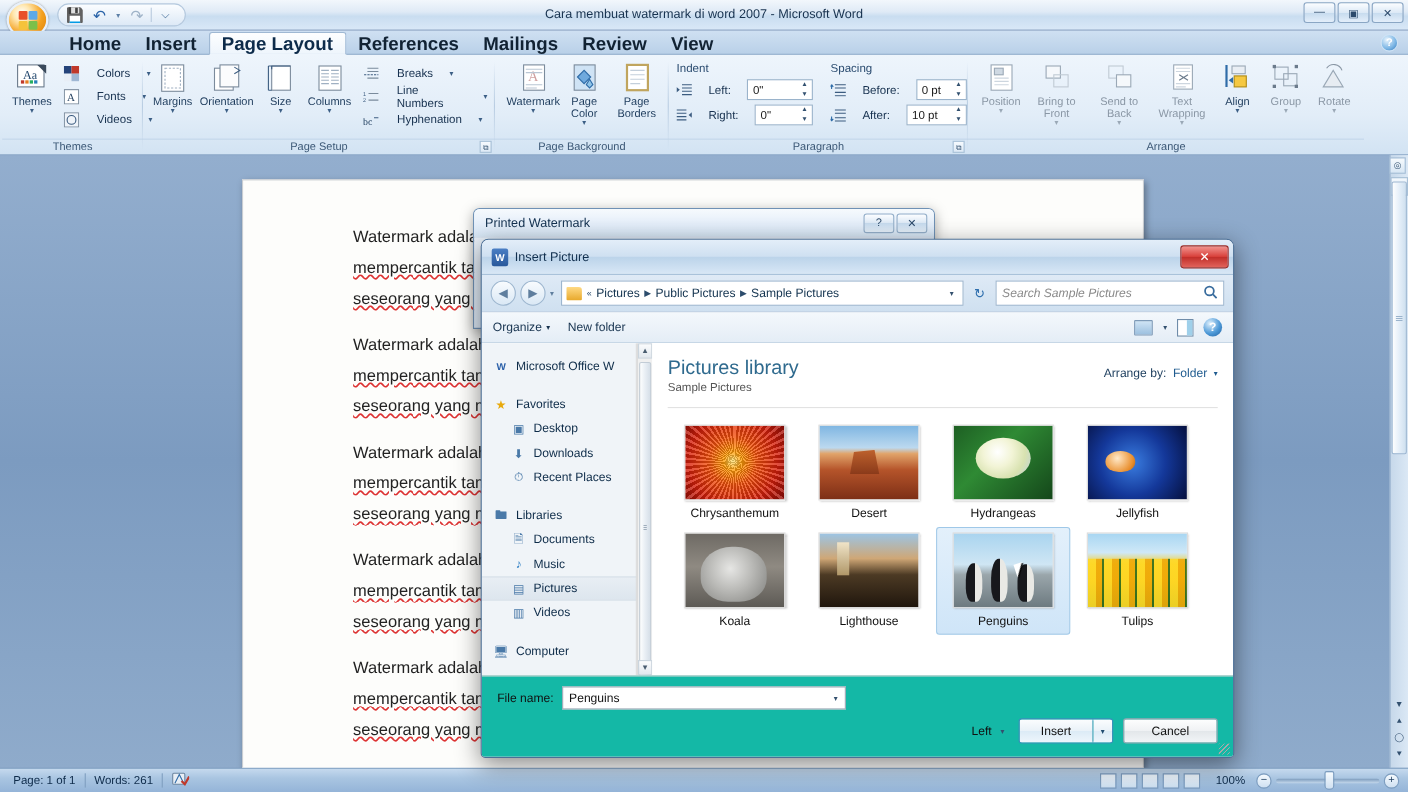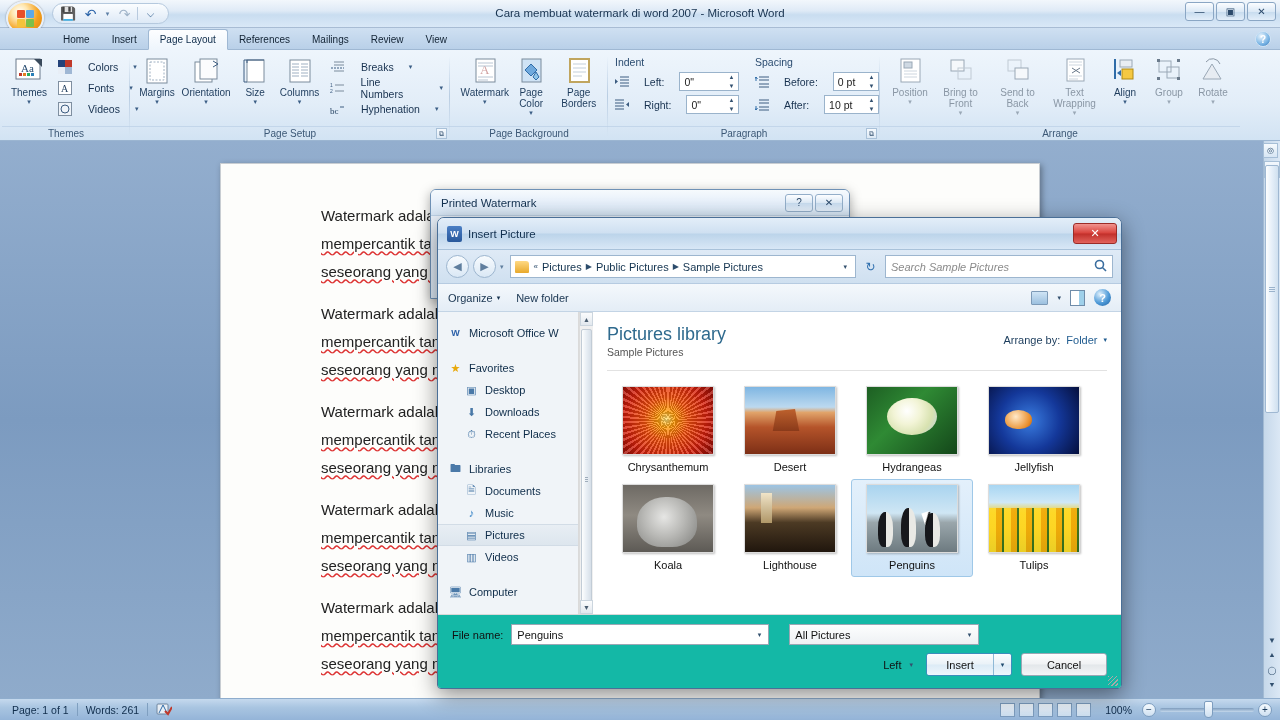--- a/index.html
+++ b/index.html
@@ -55,22 +55,22 @@
   }
 
   
   .tabstrip {
     height:22px; flex:0 0 22px; display:flex; align-items:flex-end; padding-left:52px;
     background:linear-gradient(to bottom,#cfe0f2,#b9d0e8);
     border-bottom:1px solid #9fb8d3; position:relative;
   }
   .tab {
     height:21px; padding:0 11px; display:flex; align-items:center;
-    font-size:10px; color:#123; cursor:default;
-    border-radius:3px 3px 0 0; position:relative; top:1px;
+    font-size:17px; color:#123; cursor:default;
+    border-radius:3px 3px 0 0; position:relative; top:1px;font-weight:bold;
   }
   .tab.active {
     background:linear-gradient(to bottom,#fdfeff,#eef5fc);
     border:1px solid #9fb8d3; border-bottom:1px solid #eef5fc;
     color:#0d2b4a;
   }
   .help-orb {
     position:absolute; right:9px; top:3px; width:16px; height:16px; border-radius:50%;
     background:radial-gradient(circle at 35% 30%,#e9f4fd,#79b4e4 60%,#2f72b5);
     color:#fff; font-size:10px; font-weight:bold; display:flex; align-items:center; justify-content:center;
@@ -225,21 +225,21 @@
     flex:1; height:23px; background:#fff; border:1px solid #9db6cf;
     display:flex; align-items:center; padding:0 2px 0 4px; font-size:11px; color:#13334f;
   }
   .crumbbar .fldico { width:14px; height:12px; background:linear-gradient(to bottom,#ffd983,#e8a92c); border-radius:1px 3px 1px 1px; margin-right:4px; }
   .crumb { padding:0 3px; cursor:default; }
   .crumb-sep { color:#2c4c6c; font-size:8px; padding:0 1px; }
   .crumb-dd { margin-left:auto; font-size:7px; color:#33506e; padding:0 6px; cursor:default; }
   .refresh { width:21px; height:23px; display:flex; align-items:center; justify-content:center;
     font-size:12px; color:#2f6fae; cursor:default; }
   .searchbox {
-    width:228px; height:23px; background:#fff; border:1px solid #9db6cf;
+    width:208px; height:23px; background:#fff; border:1px solid #9db6cf;
     display:flex; align-items:center; padding:0 5px; font-size:11px; color:#8a8a8a; font-style:italic;
   }
   .searchbox .mag { margin-left:auto; font-style:normal; color:#3a6d9e; font-size:12px; }
 
   .ip-cmd {
     height:28px; flex:0 0 28px; display:flex; align-items:center; gap:16px; padding:0 10px;
     background:linear-gradient(to bottom,#f4f8fc,#e4edf6);
     border-bottom:1px solid #c3d4e5;
   }
   .cmd { font-size:11px; color:#17334f; display:flex; align-items:center; gap:4px; cursor:default; }
@@ -995,24 +995,20 @@
     </div>
   </div>
 
   <div class="ip-foot">
     <div class="fnrow">
       <span class="fnlabel">File name:</span>
       <span class="fncombo">
         <span>Penguins</span>
         <span class="car">▾</span>
       </span>
-      <span class="typecombo">
-        <span>All Pictures</span>
-        <span class="car">▾</span>
-      </span>
     </div>
     <div class="btnrow">
       <div class="toolsbtn">
         <span>Left</span>
         <span class="car">▾</span>
       </div>
       <div class="splitbtn">
         <div class="main">Insert</div>
         <div class="arr">▾</div>
       </div>

